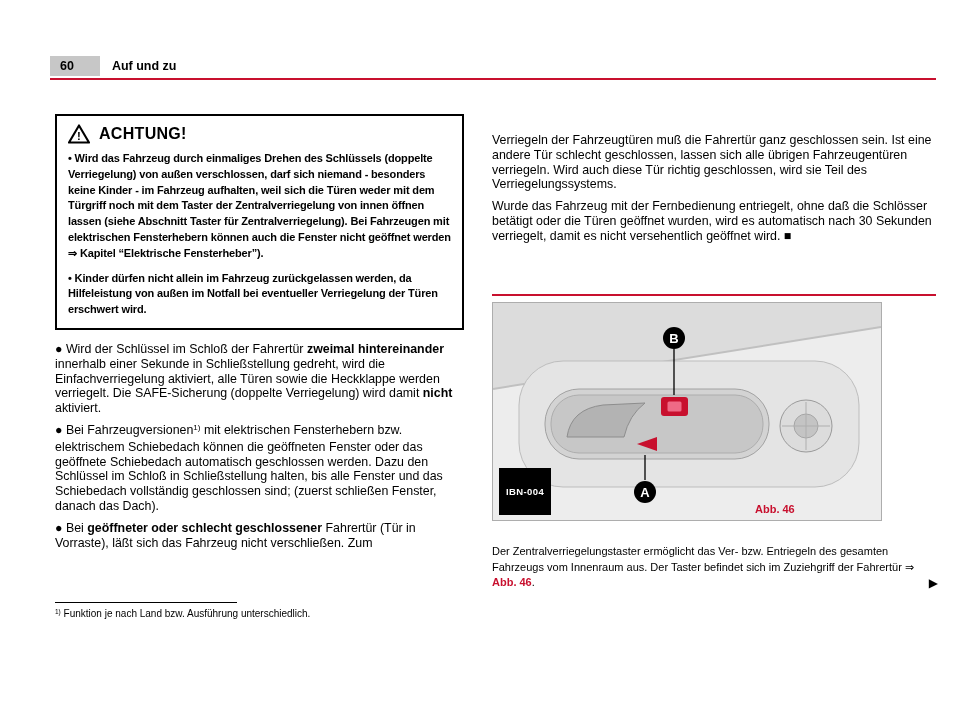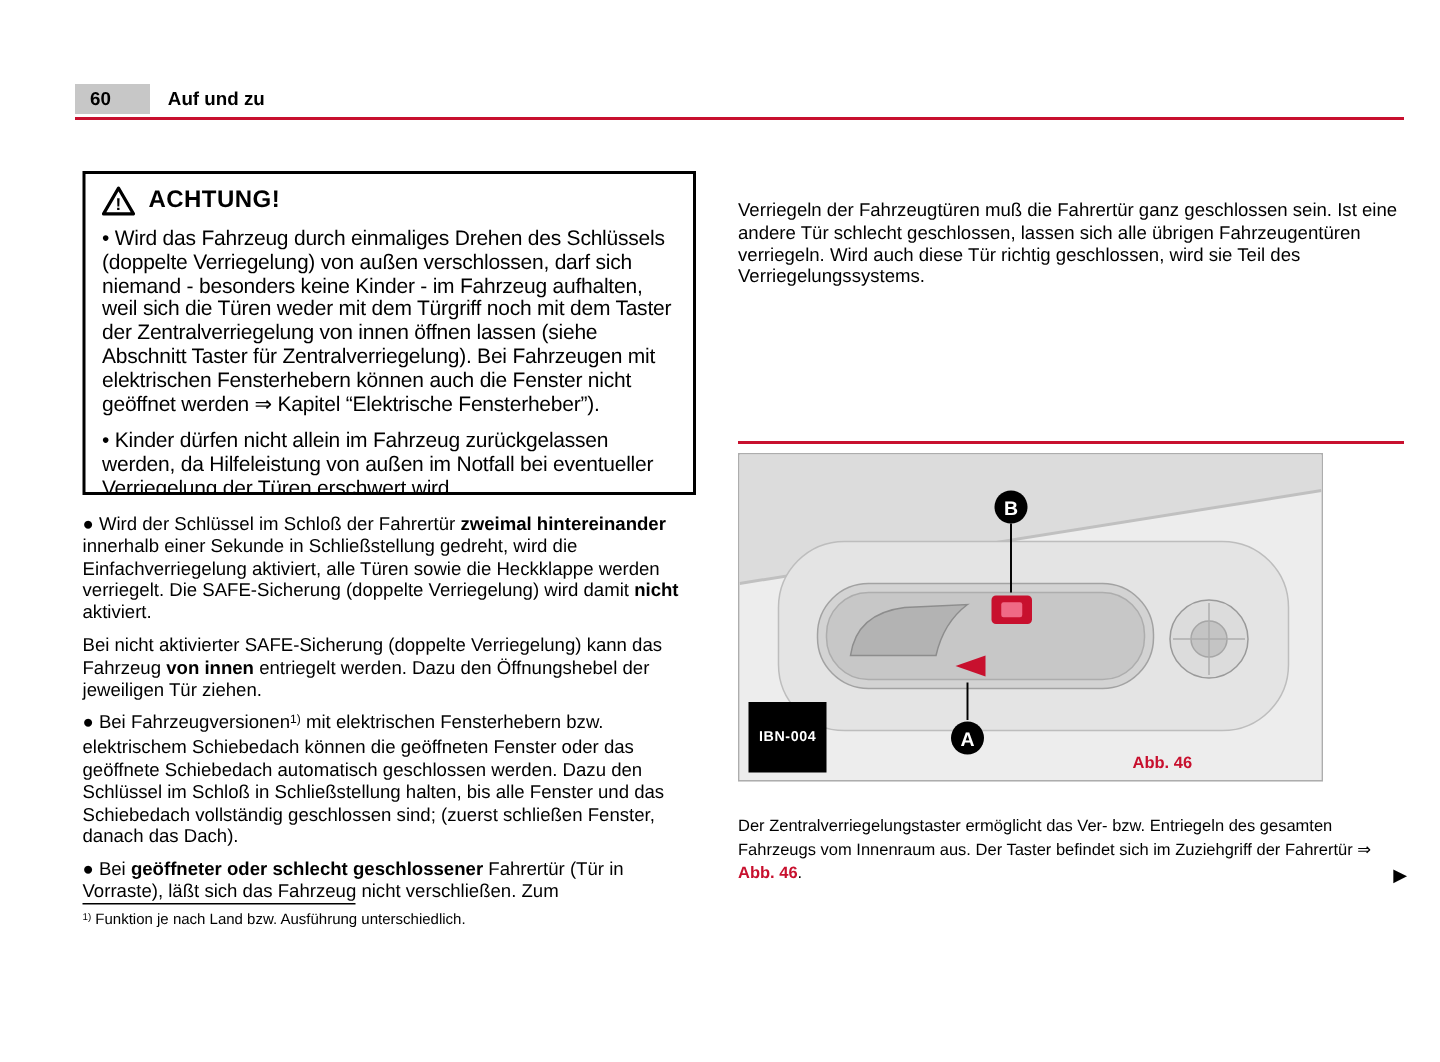--- a/index.html
+++ b/index.html
@@ -15,21 +15,21 @@
   .page-number { background:#c7c7c7; font-weight:bold; font-size:12.5px; padding:3px 26px 3px 10px; }
   .section-title { font-weight:bold; font-size:12.5px; }
   .header-rule { position:absolute; left:50px; top:78px; width:886px; height:2px; background:var(--red); }
 
   
   .warning-box { position:absolute; left:55px; top:114px; width:409px; height:216px;
     border:2px solid #000; padding:8px 11px; overflow:hidden; }
   .warning-title-row { display:flex; align-items:center; gap:9px; margin-bottom:7px; }
   .warning-title { font-weight:bold; font-size:16px; letter-spacing:0.3px; }
   .warning-icon svg { display:block; }
-  .warning-text { font-weight:normal; font-size:14px; line-height:15.8px; letter-spacing:-0.15px; margin:0 0 9px; }
+  .warning-text { font-weight:bold; font-size:11px; line-height:15.8px; letter-spacing:-0.15px; margin:0 0 9px; }
 
   
   .left-body { position:absolute; left:55px; top:342px; width:412px; }
   .body-par { font-size:12.4px; line-height:14.8px; margin:0 0 7px; }
 
   
   .footnote { position:absolute; left:55px; top:602px; width:412px; }
   .footnote-rule { width:182px; height:1px; background:#000; margin:0 0 5px; }
   .footnote-text { font-size:10px; margin:0; }
 
@@ -77,32 +77,32 @@
         </svg>
       </span>
       <span class="warning-title">ACHTUNG!</span>
     </div>
     <p class="warning-text">• Wird das Fahrzeug durch einmaliges Drehen des Schlüssels (doppelte Verriegelung) von außen verschlossen, darf sich niemand - besonders keine Kinder - im Fahrzeug aufhalten, weil sich die Türen weder mit dem Türgriff noch mit dem Taster der Zentralverriegelung von innen öffnen lassen (siehe Abschnitt Taster für Zentralverriegelung). Bei Fahrzeugen mit elektrischen Fensterhebern können auch die Fenster nicht geöffnet werden ⇒ Kapitel “Elektrische Fensterheber”).</p>
     <p class="warning-text">• Kinder dürfen nicht allein im Fahrzeug zurückgelassen werden, da Hilfeleistung von außen im Notfall bei eventueller Verriegelung der Türen erschwert wird.</p>
   </div>
 
   <section class="left-body">
     <p class="body-par"><span>● Wird der Schlüssel im Schloß der Fahrertür </span><span class="seg-b">zweimal hintereinander</span><span> innerhalb einer Sekunde in Schließstellung gedreht, wird die Einfachverriegelung aktiviert, alle Türen sowie die Heckklappe werden verriegelt. Die SAFE-Sicherung (doppelte Verriegelung) wird damit </span><span class="seg-b">nicht</span><span> aktiviert.</span></p>
-    <p class="body-par"><span>Bei nicht aktivierter SAFE-Sicherung (doppelte Verriegelung) kann das Fahrzeug </span><span class="seg-b">von innen</span><span> entriegelt werden. Dazu den Öffnungshebel der jeweiligen Tür ziehen.</span></p>
     <p class="body-par"><span>● Bei Fahrzeugversionen</span><span class="seg-sup">1)</span><span> mit elektrischen Fensterhebern bzw. elektrischem Schiebedach können die geöffneten Fenster oder das geöffnete Schiebedach automatisch geschlossen werden. Dazu den Schlüssel im Schloß in Schließstellung halten, bis alle Fenster und das Schiebedach vollständig geschlossen sind; (zuerst schließen Fenster, danach das Dach).</span></p>
     <p class="body-par"><span>● Bei </span><span class="seg-b">geöffneter oder schlecht geschlossener</span><span> Fahrertür (Tür in Vorraste), läßt sich das Fahrzeug nicht verschließen. Zum</span></p>
   </section>
 
   <div class="footnote">
     <div class="footnote-rule"></div>
     <p class="footnote-text"><span class="seg-sup">1)</span><span> Funktion je nach Land bzw. Ausführung unterschiedlich.</span></p>
   </div>
 
   <section class="right-body">
     <p class="body-par"><span>Verriegeln der Fahrzeugtüren muß die Fahrertür ganz geschlossen sein. Ist eine andere Tür schlecht geschlossen, lassen sich alle übrigen Fahrzeugentüren verriegeln. Wird auch diese Tür richtig geschlossen, wird sie Teil des Verriegelungssystems.</span></p>
+    <p class="body-par"><span>Wurde das Fahrzeug mit der Fernbedienung entriegelt, ohne daß die Schlösser betätigt oder die Türen geöffnet wurden, wird es automatisch nach 30 Sekunden verriegelt, damit es nicht versehentlich geöffnet wird. </span><span>■</span></p>
   </section>
 
   <h2 class="red-heading">Zentralverriegelungstaster*</h2>
   <div class="heading-rule"></div>
 
   <figure class="figure" style="margin:0">
     <svg viewBox="0 0 388 217">
       <rect x="0" y="0" width="388" height="217" fill="#ededed"></rect>
       <path d="M0,0 H388 V24 L0,86 Z" fill="#dcdcdc"></path>
       <path d="M0,86 L388,24" stroke="#c0c0c0" stroke-width="2" fill="none"></path>

